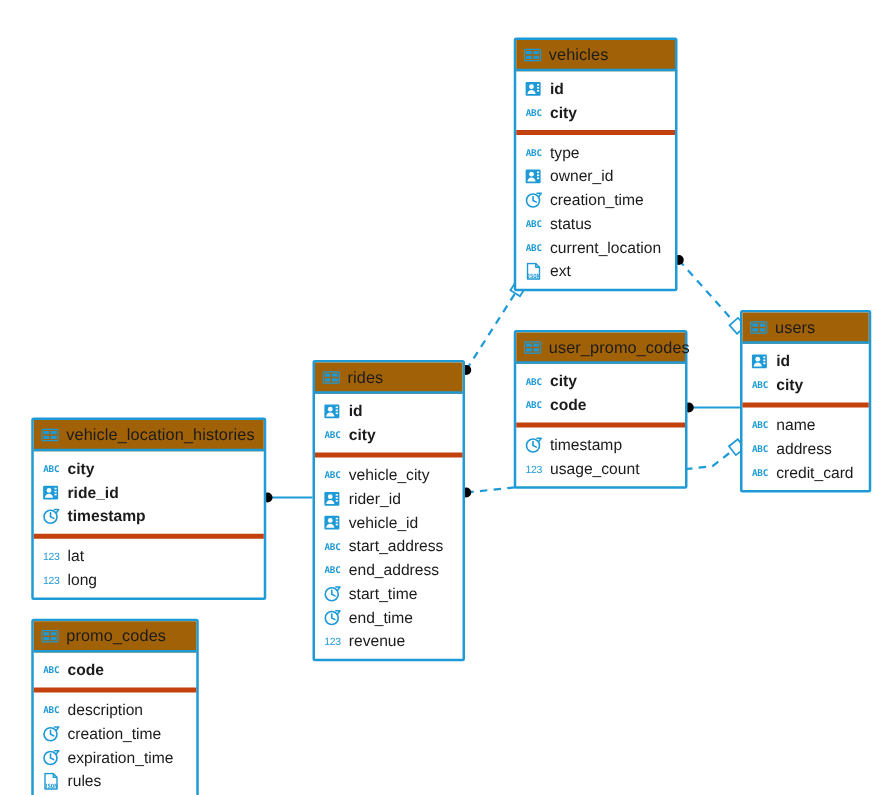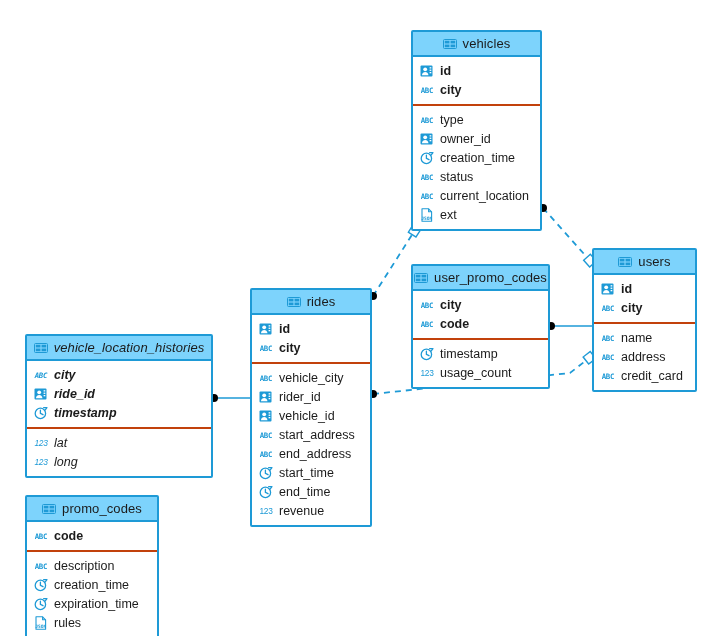--- a/index.html
+++ b/index.html
@@ -34,37 +34,36 @@
     box-sizing: border-box;
     background: #ffffff;
     border: 2px solid #1e9ad6;
     border-radius: 2px;
   }
   .entity-header {
     box-sizing: border-box;
     height: 25px;
     display: flex;
     align-items: center;
-    justify-content: center;
     gap: 6px;
     border-bottom: 2px solid #1e9ad6;
-    background: #7dd3fc;
+    background: #a16207;
     padding: 0 6px;
   }
   .entity-title {
     font-size: 13px;
     color: #1b1b1b;
     white-space: nowrap;
     letter-spacing: 0.1px;
   }
   .section {
     padding: 4px 0 5px 0;
   }
   .section.keys {
-    border-bottom: 2px solid #c2410c;
+    border-bottom: 4px solid #c2410c;
   }
   .col {
     display: flex;
     align-items: center;
     gap: 6px;
     height: 19px;
     padding: 0 7px;
     white-space: nowrap;
   }
   .col-name {
@@ -435,21 +434,21 @@
         <div class="col">
           <span class="ico">
             <svg viewBox="0 0 14 14" width="14" height="14">
               <text x="7" y="10.2" text-anchor="middle" fill="#1e9ad6" font-family="&quot;Liberation Sans&quot;, sans-serif" font-size="8.4" letter-spacing="-0.3">123</text>
             </svg>
           </span>
           <span class="col-name">revenue</span>
         </div>
       </div>
     </div>
-    <div class="entity" style="left: 25px; top: 334px; width: 188px; font-style: italic;">
+    <div class="entity" style="left: 25px; top: 334px; width: 188px;">
       <div class="entity-header">
         <span class="ico">
           <svg viewBox="0 0 14 14" width="14" height="14">
             <rect x="0.5" y="2.5" width="13" height="9" rx="1" fill="none" stroke="#1e9ad6" stroke-width="1"></rect>
             <rect x="1.8" y="3.8" width="4.6" height="2.6" fill="#1e9ad6"></rect>
             <rect x="7.6" y="3.8" width="4.6" height="2.6" fill="#1e9ad6"></rect>
             <rect x="1.8" y="7.6" width="4.6" height="2.6" fill="#1e9ad6"></rect>
             <rect x="7.6" y="7.6" width="4.6" height="2.6" fill="#1e9ad6"></rect>
           </svg>
         </span>

